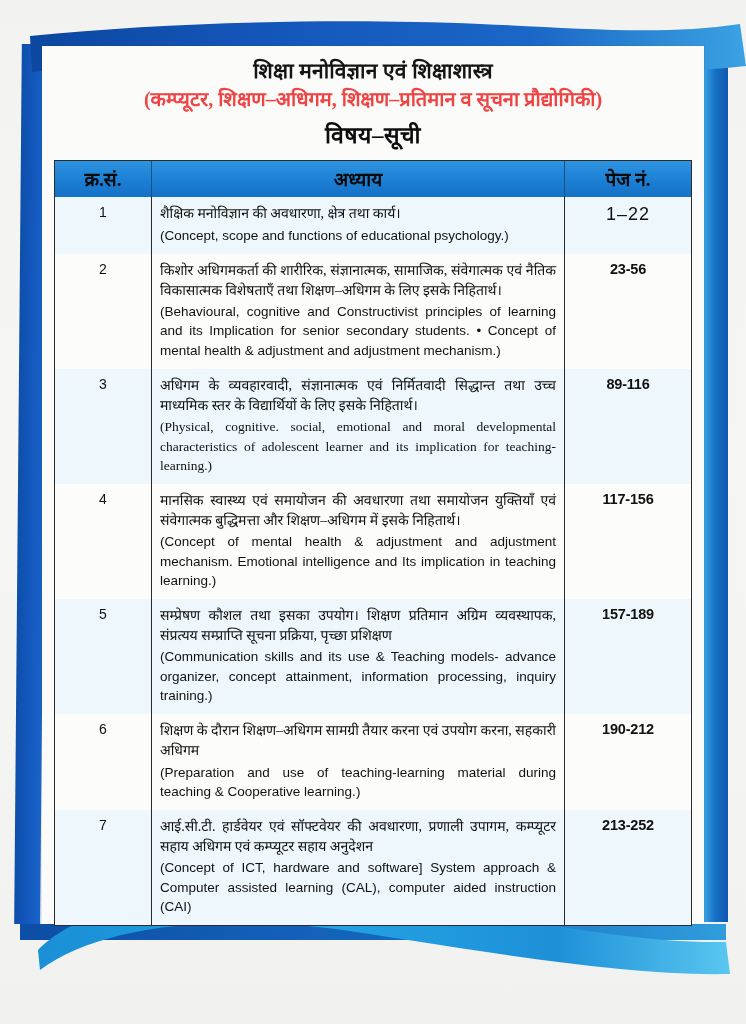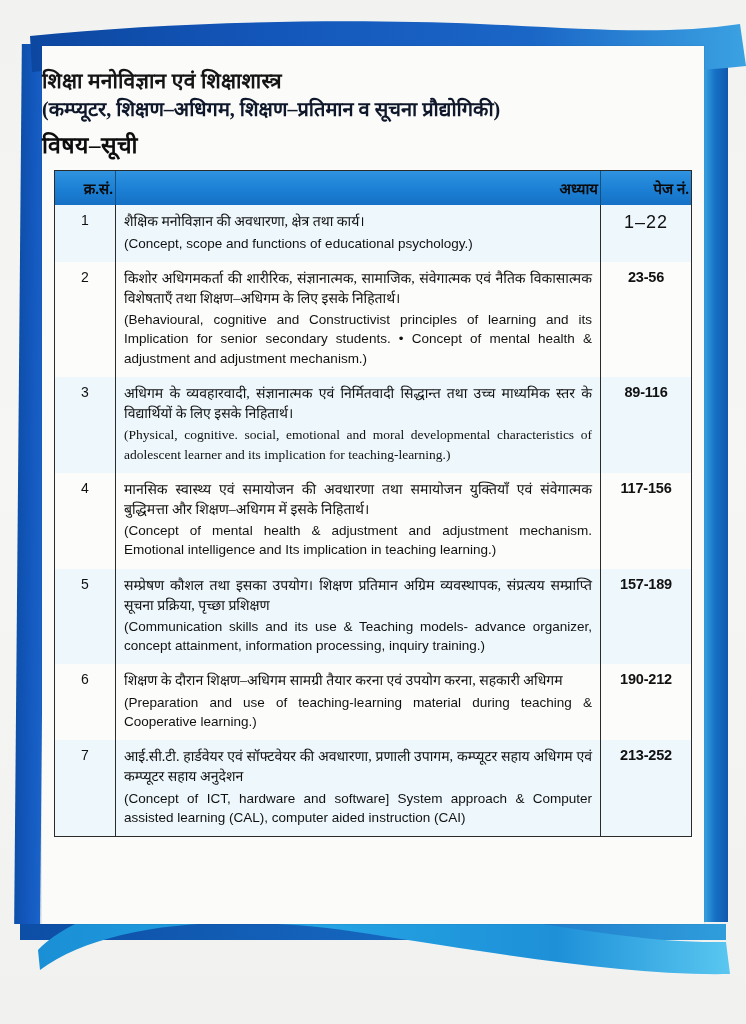--- a/index.html
+++ b/index.html
@@ -83,36 +83,36 @@
     left: 42px;
     top: 46px;
     width: 662px;
     height: 878px;
     background: #fbfcfa;
     box-shadow: 0 0 0 1px rgba(0,0,0,0.04);
   }
 
   
   .titles {
-    padding-top: 22px;
-    text-align: left;
+    padding-top: 12px;
+    text-align: center;
   }
   .title-main {
     font-family: "Liberation Serif", "DejaVu Serif", serif;
     font-weight: bold;
     font-size: 21px;
     color: #141414;
     letter-spacing: 0.2px;
     line-height: 1.25;
   }
   .title-sub {
     font-family: "Liberation Serif", "DejaVu Serif", serif;
     font-weight: bold;
     font-size: 20px;
-    color: #0f172a;
+    color: #ef4444;
     line-height: 1.3;
     margin-top: 2px;
     white-space: nowrap;
   }
   .title-toc {
     font-family: "Liberation Serif", "DejaVu Serif", serif;
     font-weight: bold;
     font-size: 23px;
     color: #0d0d0d;
     margin-top: 6px;
@@ -128,24 +128,24 @@
   table.toc {
     width: 100%;
     border-collapse: collapse;
     table-layout: fixed;
   }
   table.toc thead th {
     background: linear-gradient(180deg,#2f93e0 0%, #1b7fd4 55%, #1570c4 100%);
     color: #0a0a0a;
     font-family: "Liberation Serif", "DejaVu Serif", serif;
     font-weight: bold;
-    font-size: 15px;
-    padding: 5px 2px;
+    font-size: 19px;
+    padding: 5px 20px;
     border-right: 1.5px solid #14507f;
-    text-align: right;
+    text-align: center;
     height: 24px;
   }
   table.toc thead th:last-child { border-right: none; }
 
   th.col-sr, td.col-sr { width: 56px; }
   th.col-pg, td.col-pg { width: 86px; }
 
   th.col-sr { text-align: left; padding-left: 8px; }
   th.col-pg { text-align: left; padding-left: 8px; }
 

